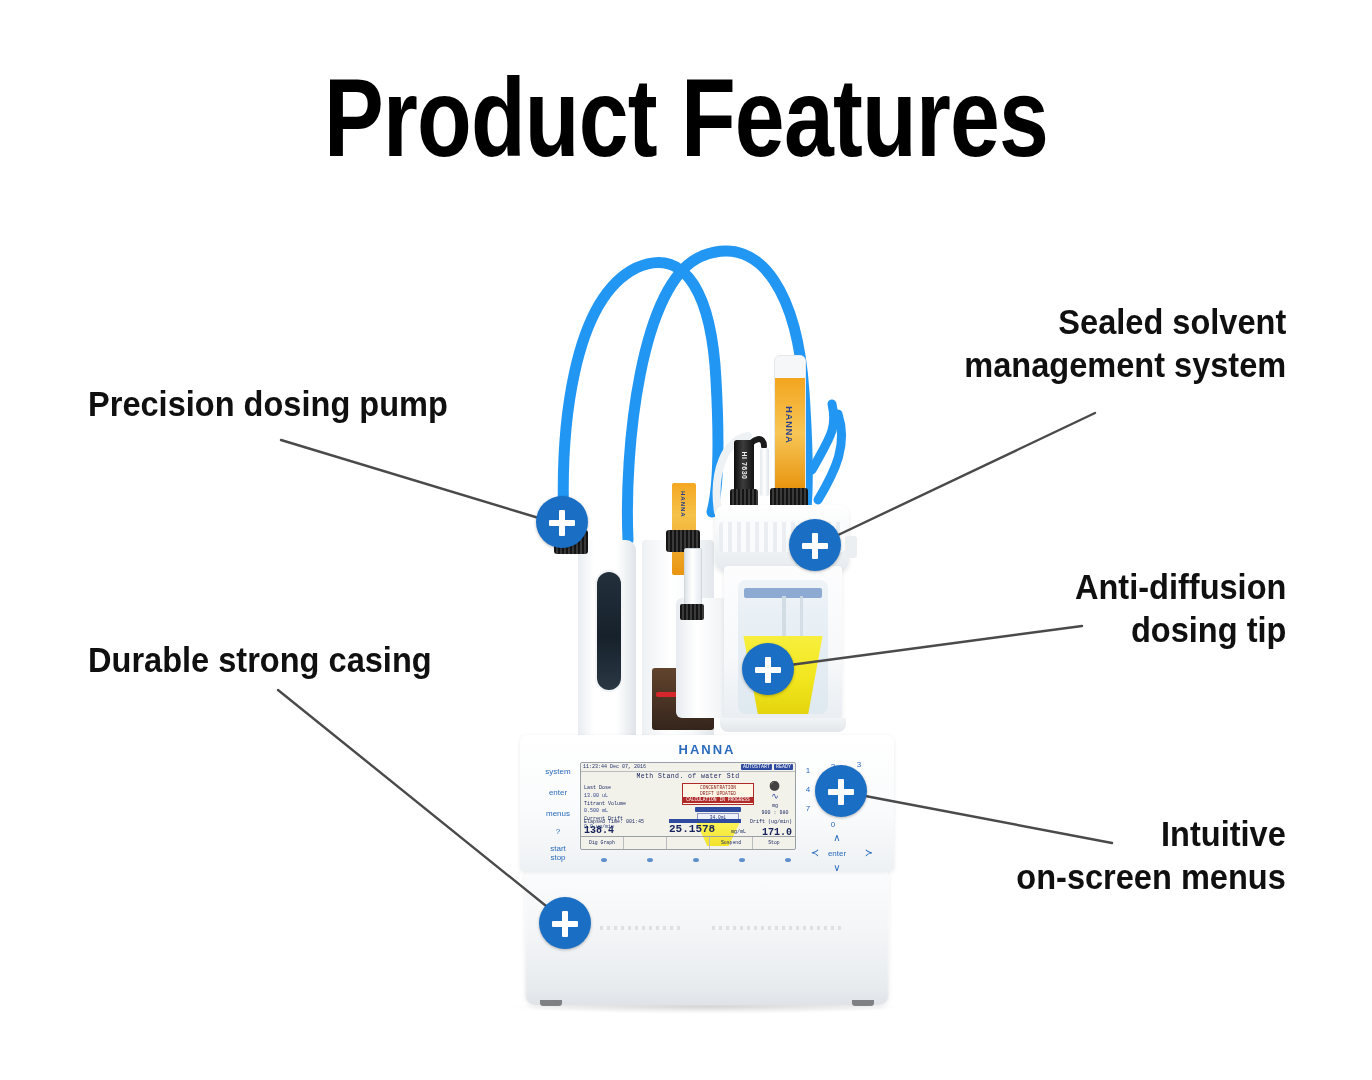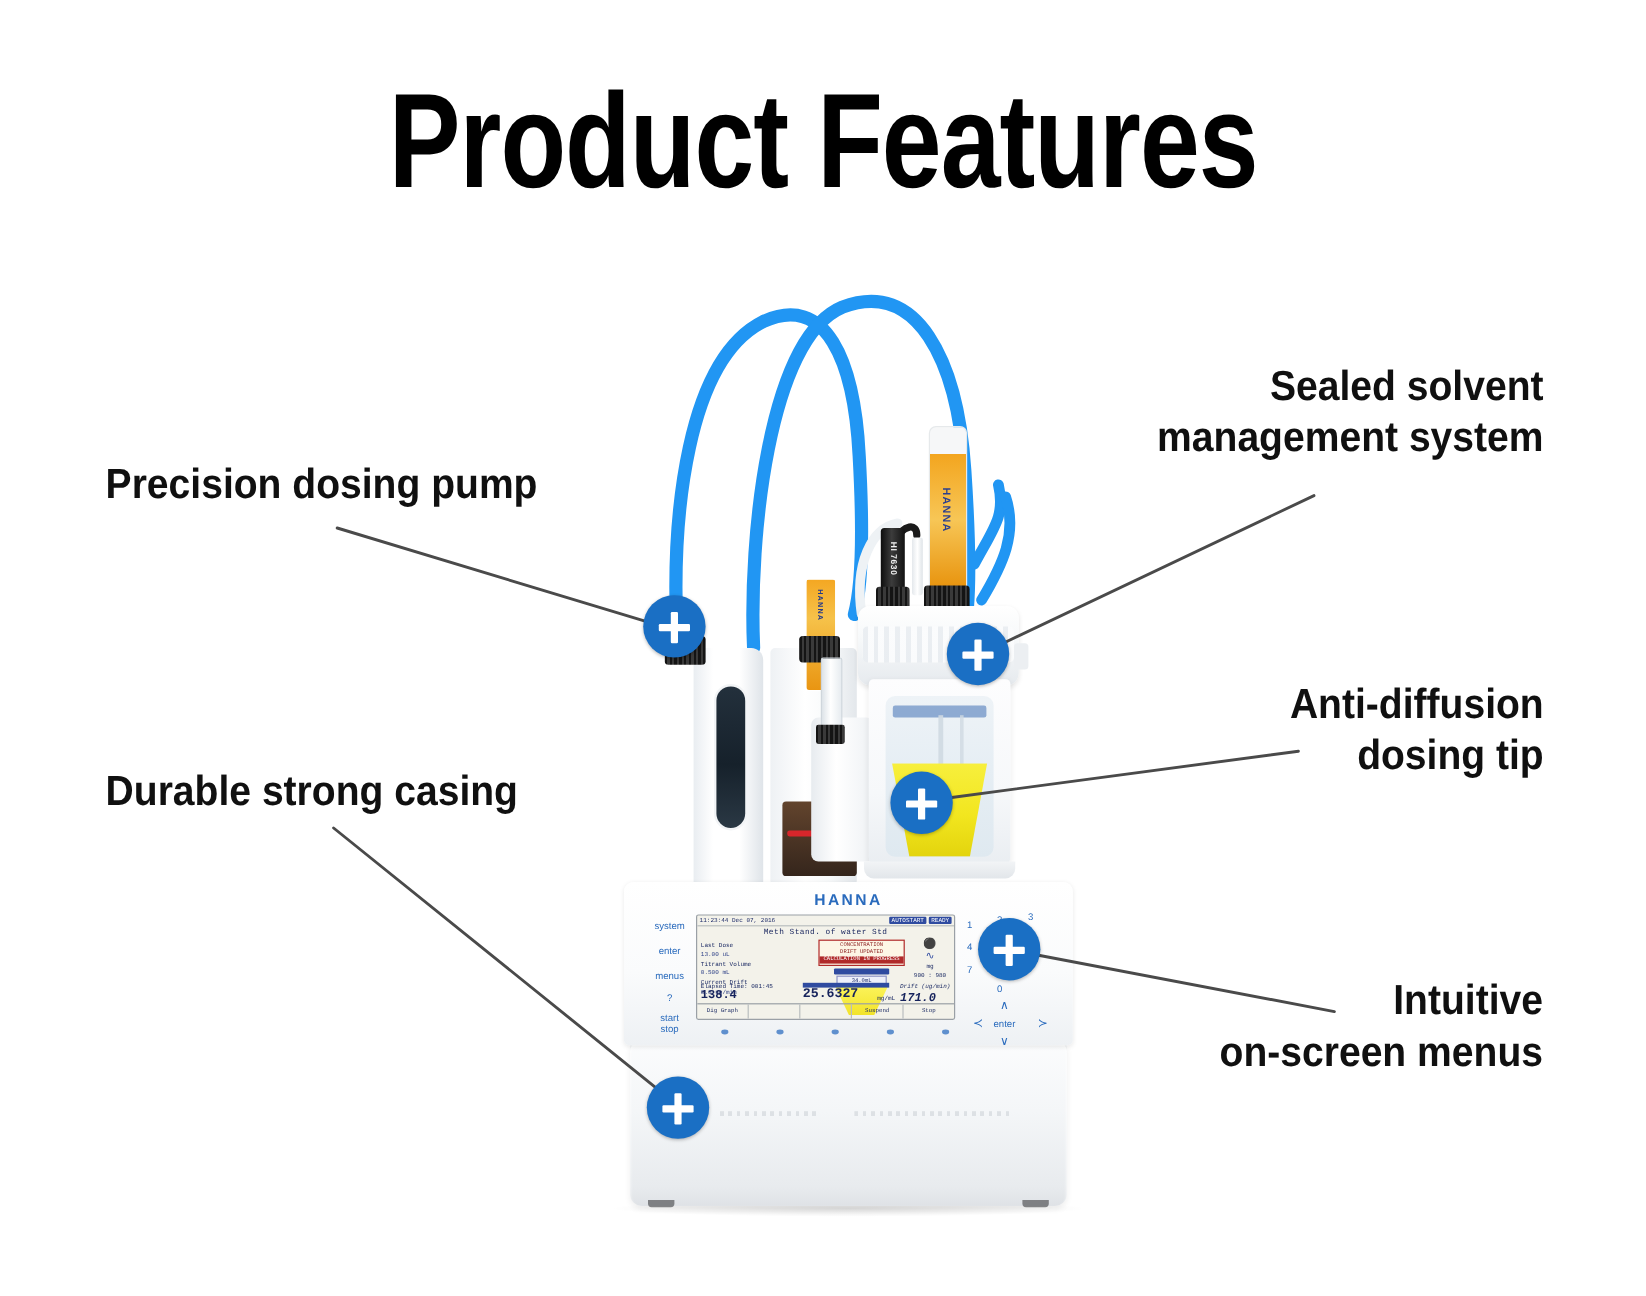--- a/index.html
+++ b/index.html
@@ -156,21 +156,21 @@
   }
   .lcd-big{
     position:absolute;left:3px;top:62px;font-size:10px;color:#16235c;font-weight:bold;
   }
   .lcd-mid-val{
     position:absolute;left:88px;top:60px;font-size:11px;color:#16235c;font-weight:bold;
   }
   .lcd-mid-unit{position:absolute;left:150px;top:66px;font-size:5px;color:#1b2a63;}
   .lcd-mid-bar{position:absolute;left:88px;top:56px;width:72px;height:4px;background:#2f4ba0;}
   .lcd-right-val{
-    position:absolute;right:3px;top:56px;text-align:left;font-size:5px;color:#1b2a63;line-height:1.35;font-style:italic;
+    position:absolute;right:3px;top:56px;text-align:right;font-size:5px;color:#1b2a63;line-height:1.35;
   }
   .lcd-right-val b{font-size:10px;display:block;color:#16235c;}
   .lcd-softkeys{
     position:absolute;left:0;bottom:0;width:100%;height:12px;
     border-top:1px solid #9aa0a6;display:flex;
   }
   .lcd-softkeys div{
     flex:1;border-right:1px solid #b9bdbf;font-size:4.8px;color:#1b2a63;
     display:flex;align-items:center;justify-content:center;text-align:center;line-height:1.15;
   }
@@ -455,21 +455,21 @@
         <div class="lcd-ico">∿</div>
         <div>mg</div>
         <div>900 : 980</div>
       </div>
       <div class="lcd-elapsed">
         <span>Elapsed Time:</span>
         <span>001:45</span>
       </div>
       <div class="lcd-big">138.4</div>
       <div class="lcd-mid-bar"></div>
-      <div class="lcd-mid-val">25.6327</div>
+      <div class="lcd-mid-val">25.1578</div>
       <div class="lcd-mid-unit">mg/mL</div>
       <div class="lcd-right-val">
         <span>Drift (ug/min)</span>
         <b>171.0</b>
       </div>
       <div class="lcd-softkeys">
         <div>Dig Graph</div>
         <div></div>
         <div></div>
         <div>Suspend</div>

